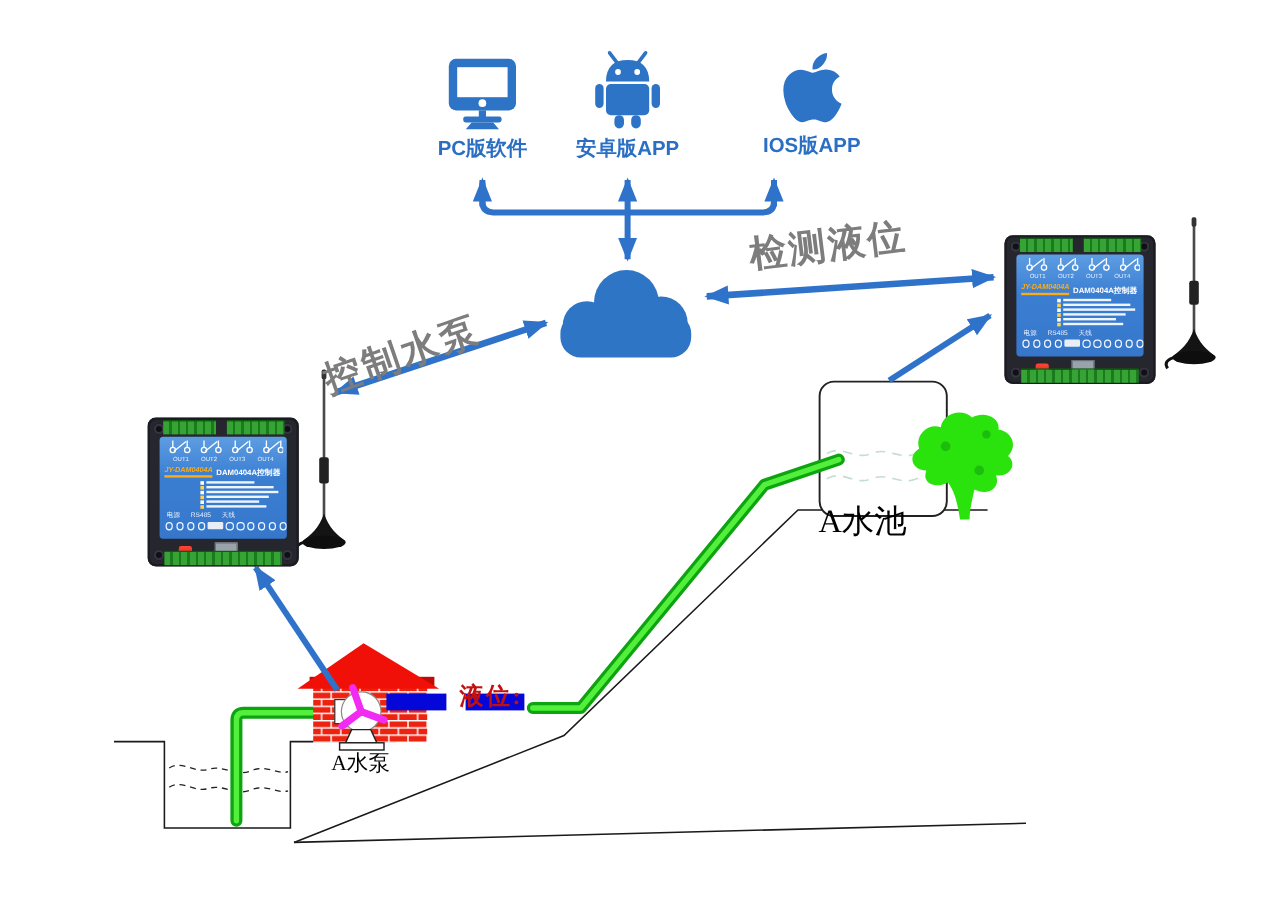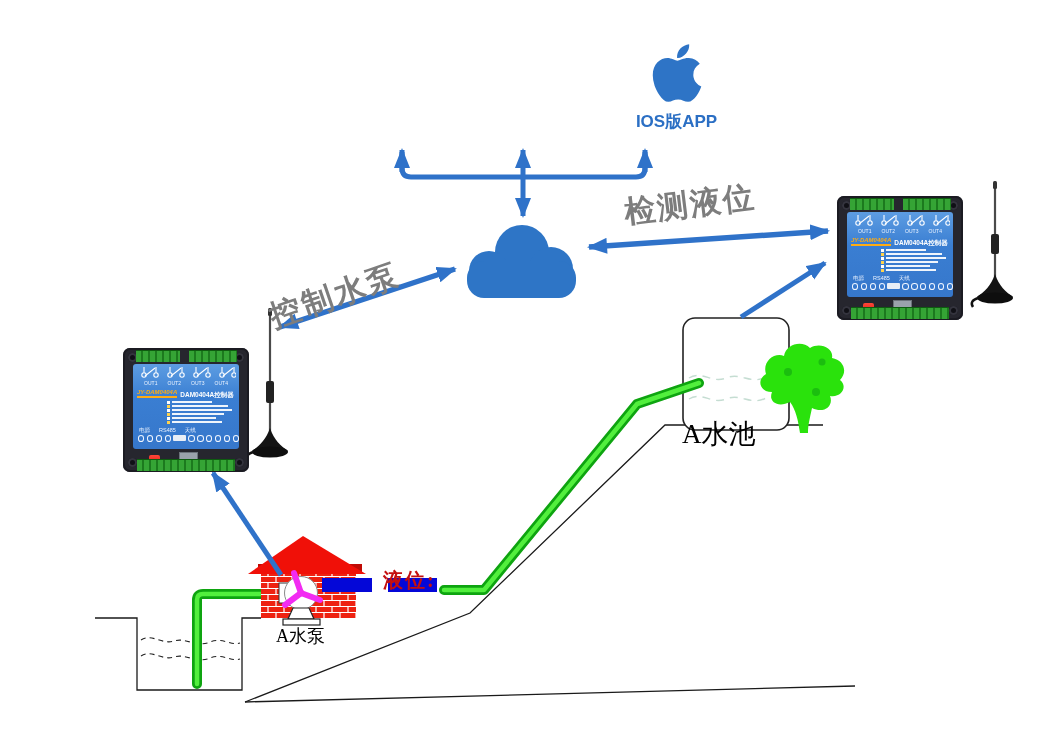--- a/index.html
+++ b/index.html
@@ -165,21 +165,49 @@
     <g>
       <line x1="995" y1="186" x2="995" y2="282" stroke="#4a4a4a" stroke-width="2.2"></line>
       <rect x="993" y="181" width="4" height="8" rx="1.5" fill="#333"></rect>
       <rect x="991" y="234" width="8" height="20" rx="2" fill="#222"></rect>
       <path d="M995,274 C999,286 1006,292 1013,297 Q995,307 977,297 C984,292 991,286 995,274 Z" fill="#141414"></path>
       <ellipse cx="995" cy="298" rx="18" ry="5.5" fill="#0e0e0e"></ellipse>
       <path d="M978,298 q-9,3 -5,9" stroke="#111" stroke-width="2.5" fill="none"></path>
     </g>
   </svg>
 
-
+  <div class="client" id="client-pc">
+    <svg class="ic" width="62" height="62" viewBox="0 0 62 62">
+      <rect x="3" y="3" width="56" height="43" rx="6" fill="#2e74c6"></rect>
+      <rect x="10" y="10" width="42" height="25" fill="#fff"></rect>
+      <circle cx="31" cy="40" r="3.2" fill="#fff"></circle>
+      <rect x="28" y="46" width="6" height="6" fill="#2e74c6"></rect>
+      <rect x="15" y="51" width="32" height="5" rx="2" fill="#2e74c6"></rect>
+      <path d="M22,56 h18 l5,6 h-28 Z" fill="#2e74c6"></path>
+    </svg>
+    <div class="cap">PC版软件</div>
+  </div>
+
+  <div class="client" id="client-android">
+    <svg class="ic" width="62" height="66" viewBox="0 0 62 66">
+      <g fill="#2e74c6">
+        <line x1="22" y1="10" x2="16" y2="2" stroke="#2e74c6" stroke-width="3" stroke-linecap="round"></line>
+        <line x1="40" y1="10" x2="46" y2="2" stroke="#2e74c6" stroke-width="3" stroke-linecap="round"></line>
+        <path d="M13,26 Q13,8 31,8 Q49,8 49,26 Z"></path>
+        <rect x="13" y="28" width="36" height="26" rx="4"></rect>
+        <rect x="4" y="28" width="7" height="20" rx="3.5"></rect>
+        <rect x="51" y="28" width="7" height="20" rx="3.5"></rect>
+        <rect x="20" y="54" width="8" height="11" rx="4"></rect>
+        <rect x="34" y="54" width="8" height="11" rx="4"></rect>
+      </g>
+      <circle cx="23" cy="18" r="2.4" fill="#fff"></circle>
+      <circle cx="39" cy="18" r="2.4" fill="#fff"></circle>
+    </svg>
+    <div class="cap">安卓版APP</div>
+  </div>
 
   <div class="client" id="client-ios">
     <svg class="ic" width="52" height="66" viewBox="0 0 384 512">
       <path fill="#2e74c6" d="M318.7 268.7c-.2-36.7 16.4-64.4 50-84.8-18.8-26.9-47.2-41.7-84.7-44.6-35.5-2.7-74.3 20.7-88.5 20.7-15 0-49.4-19.7-76.4-19.7C63.3 141.2 4 184.8 4 273.5q0 39.3 14.4 81.2c12.8 36.7 59 126.7 107.2 125.2 25.2-.6 43-17.9 75.8-17.9 31.8 0 48.3 17.9 76.4 17.9 48.6-.7 90.4-82.5 102.6-119.3-65.2-30.7-61.7-90-61.7-91.9zm-56.6-164.2c27.3-32.4 24.8-61.9 24-72.5-24.1 1.4-52 16.4-67.9 34.9-17.5 19.8-27.8 44.3-25.6 71.9 26.1 2 49.9-11.4 69.5-34.3z"></path>
     </svg>
     <div class="cap">IOS版APP</div>
   </div>
 
   <div class="lbl" id="lbl-control">控制水泵</div>
   <div class="lbl" id="lbl-detect">检测液位</div>

